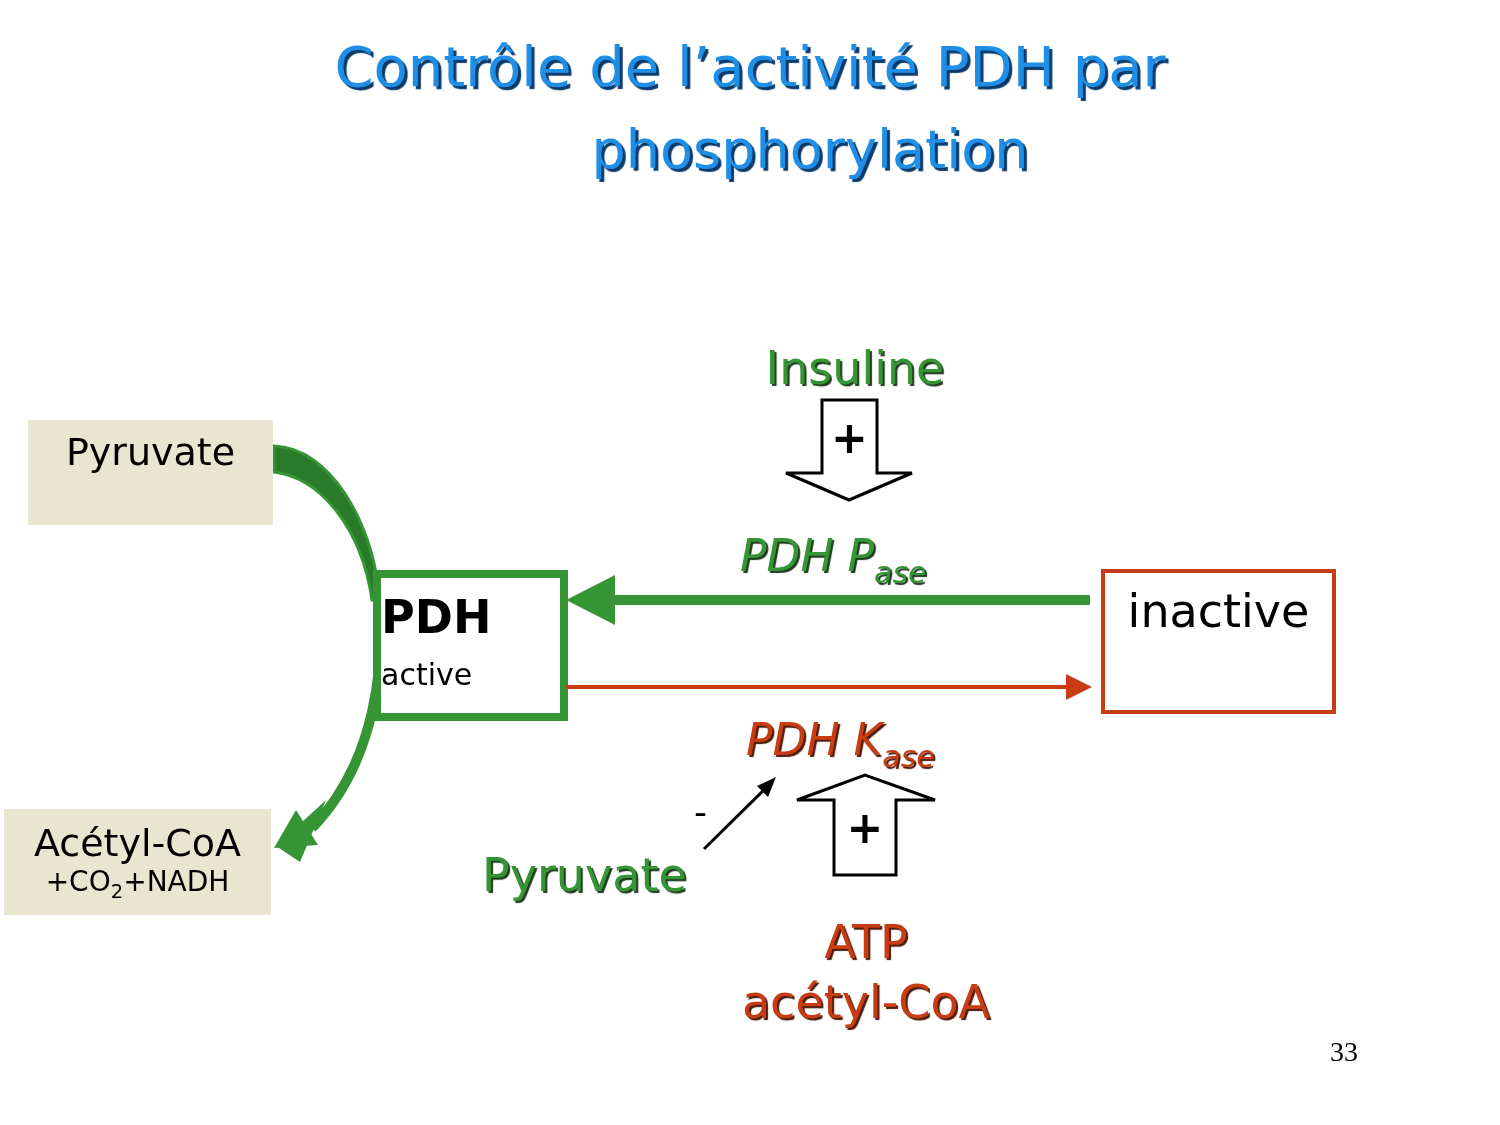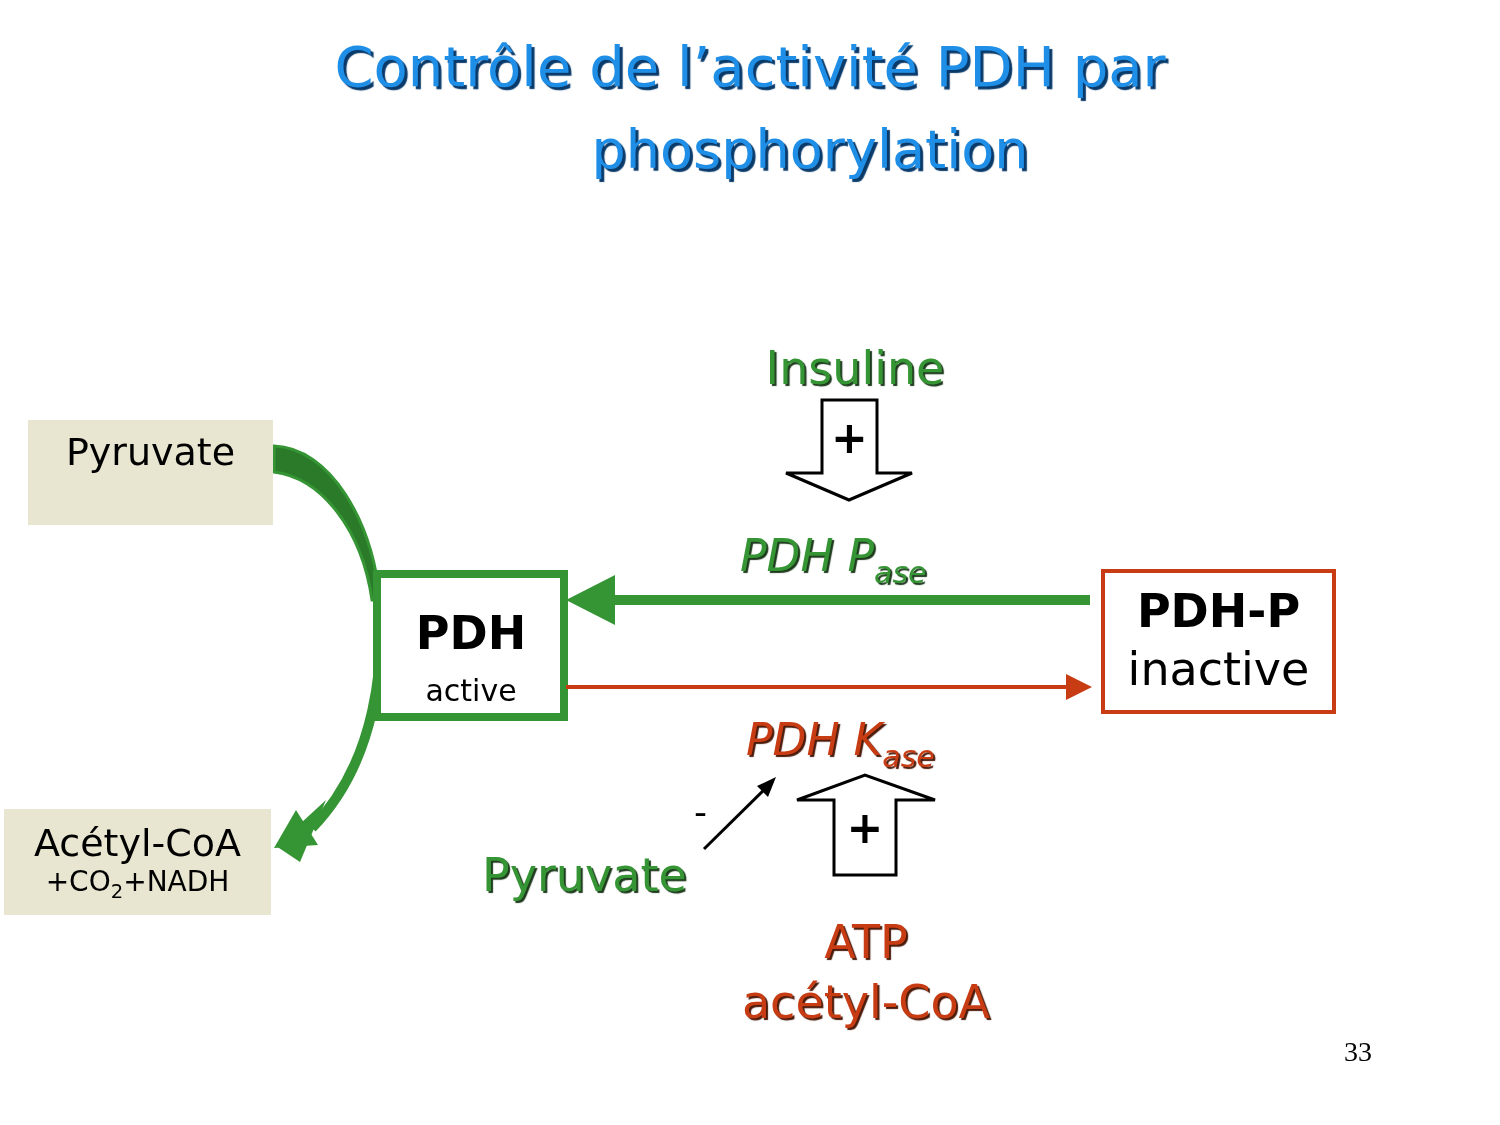--- a/index.html
+++ b/index.html
@@ -58,27 +58,26 @@
 
 <div class="abs beige" style="left:28px; top:420px; width:245px; height:105px;">
   <div style="font-size:38px; line-height:44px; padding-top:10px;">Pyruvate</div>
 </div>
 
 <div class="abs beige" style="left:4px; top:809px; width:267px; height:106px;">
   <div style="font-size:38px; line-height:44px; padding-top:12px;">Acétyl-CoA</div>
   <div style="font-size:28px; line-height:34px;"><span>+CO</span><sub class="small">2</sub><span>+NADH</span></div>
 </div>
 
-<div class="abs" style="left:381px; top:604px; width:180px; text-align:center;">
+<div class="abs" style="left:381px; top:588px; width:180px; ">
   <div style="font-size:46px; font-weight:bold; line-height:58px;">PDH</div>
   <div style="font-size:30px; line-height:58px;">active</div>
 </div>
 
 <div class="abs" style="left:1105px; top:582px; width:227px; text-align:center;">
-  <div style="font-size:46px; font-weight:bold; line-height:58px;">PDH-P</div>
   <div style="font-size:46px; line-height:58px;">inactive</div>
 </div>
 
 <div class="abs shadow-green" style="left:700px; top:308px; width:310px; text-align:center; font-size:46px;margin-top:33px;">Insuline</div>
 <div class="abs" style="left:822px; top:413px; width:55px; text-align:center; font-size:44px; font-weight:bold; line-height:50px;">+</div>
 
 <div class="abs shadow-green" style="left:740px; top:530px; font-size:44px; font-style:italic; white-space:nowrap;"><span>PDH P</span><sub style="font-size:30px; vertical-align:-0.4em;">ase</sub></div>
 
 <div class="abs shadow-red" style="left:746px; top:714px; font-size:44px; font-style:italic; white-space:nowrap;"><span>PDH K</span><sub style="font-size:30px; vertical-align:-0.4em;">ase</sub></div>
 
@@ -86,13 +85,13 @@
 
 <div class="abs" style="left:694px; top:792px; font-size:36px; line-height:40px;">-</div>
 
 <div class="abs shadow-green" style="left:482px; top:848px; font-size:46px;">Pyruvate</div>
 
 <div class="abs shadow-red" style="left:700px; top:912px; width:332px; text-align:center; font-size:46px; line-height:60px;">
   <div>ATP</div>
   <div>acétyl-CoA</div>
 </div>
 
-<div class="abs" style="left:1330px; top:1036px; width:56px; text-align:center; font-family:'Liberation Serif', serif; font-size:28px;">33</div>
+<div class="abs" style="left:1330px; top:1036px; width:56px; text-align:left; font-family:'Liberation Serif', serif; font-size:28px;">33</div>
 
 </body></html>

